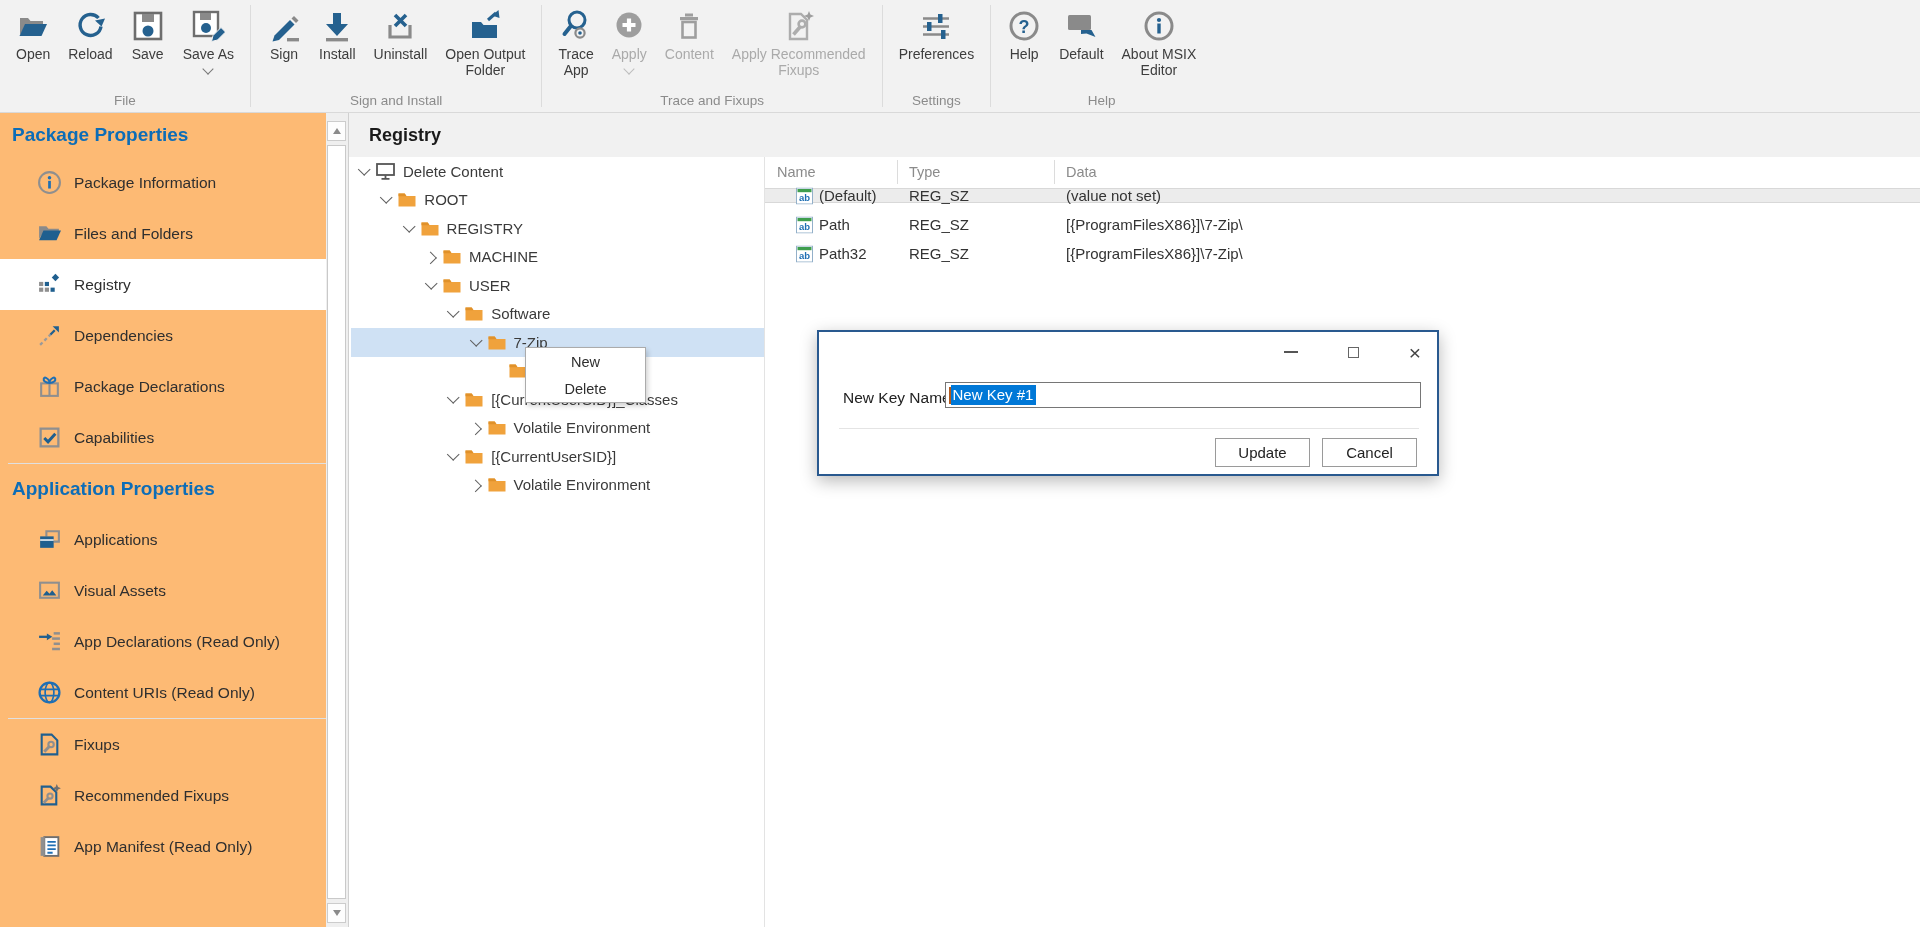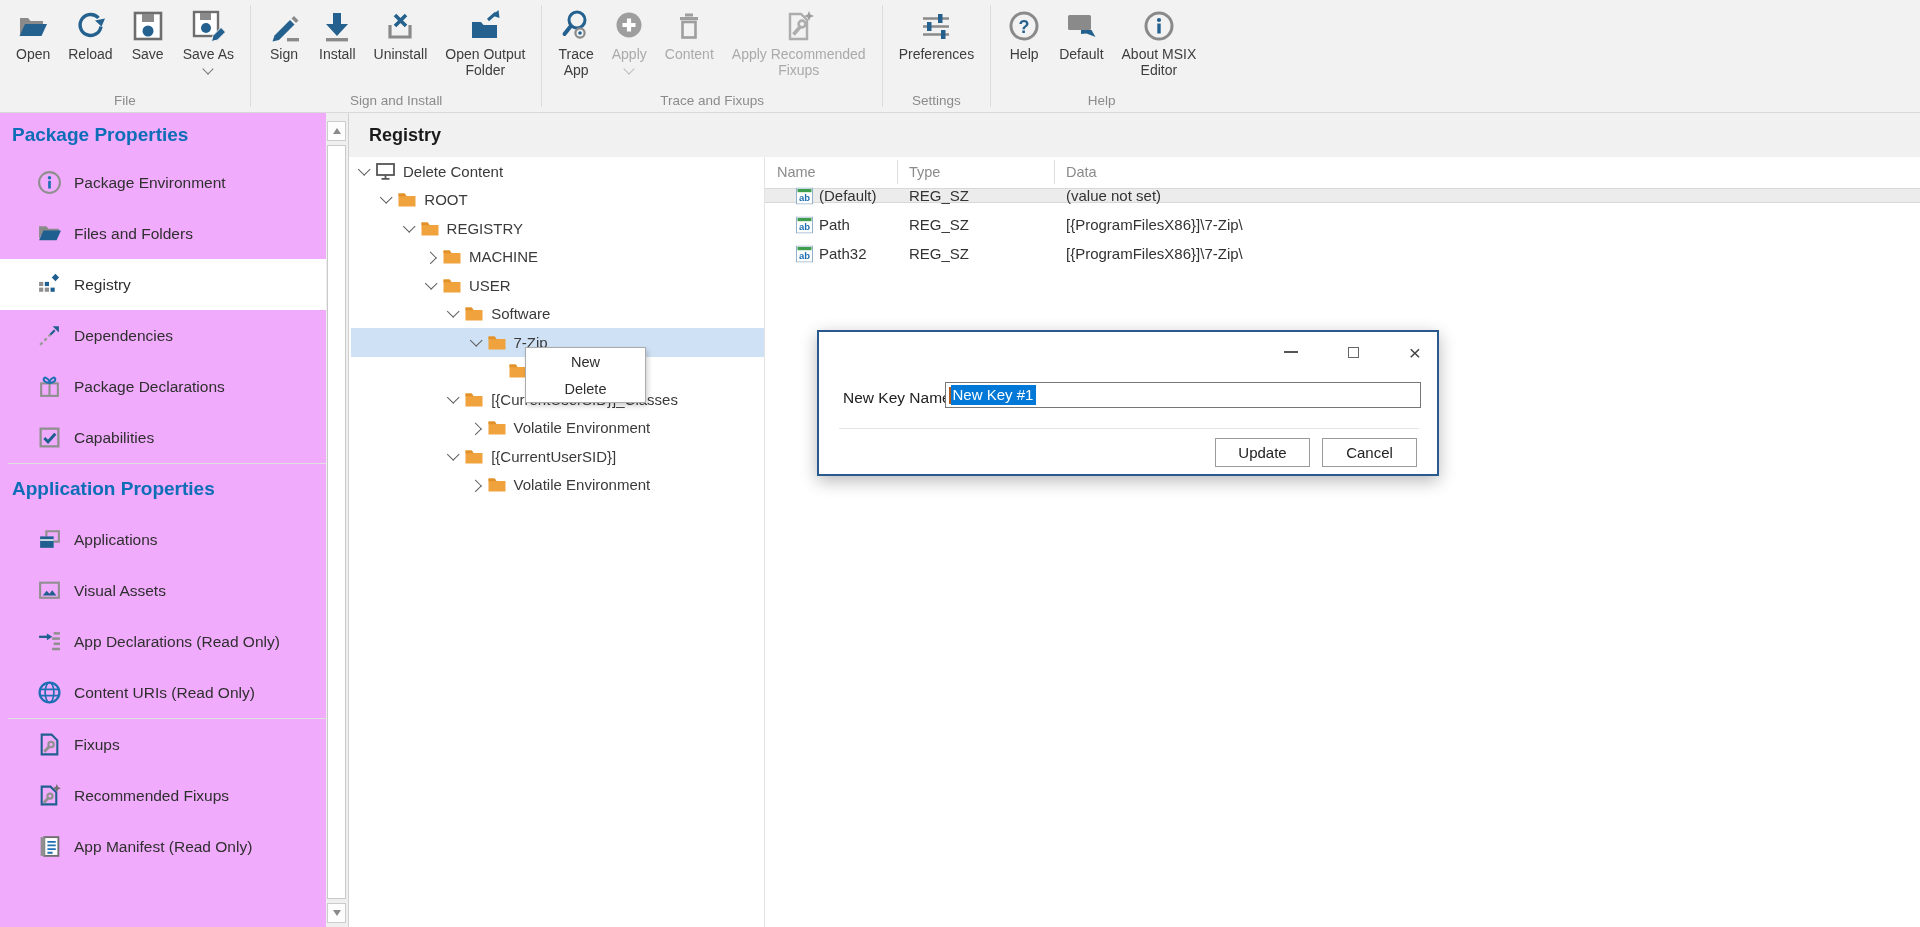--- a/index.html
+++ b/index.html
@@ -17,21 +17,21 @@
   .rbuttons{flex:1;display:flex;align-items:flex-start;justify-content:center;gap:2px;padding-top:6px}
   .rbtn{display:flex;flex-direction:column;align-items:center;padding:0 8px;cursor:default}
   .rbtn .ric{height:40px;display:flex;align-items:center;justify-content:center}
   .rbtn .rlbl{font-size:14px;line-height:16px;color:#3d3d3d;text-align:center;white-space:pre-line}
   .rbtn.disabled .rlbl{color:#aaaaaa}
   .ddchev{margin-top:3px;width:7px;height:7px;border-right:1.4px solid #787878;border-bottom:1.4px solid #787878;transform:rotate(45deg)}
   .rbtn.disabled .ddchev{border-color:#bdbdbd}
   .rglabel{height:20px;font-size:13.5px;color:#8b8b8b;text-align:center;line-height:18px}
   .rsep{width:1px;background:#dcdcdc;margin:5px 0;align-self:stretch}
   
-  #sidebar{position:absolute;left:0;top:113px;width:326px;bottom:0;background:#f0abfc;overflow:hidden}
+  #sidebar{position:absolute;left:0;top:113px;width:326px;bottom:0;background:#fdba74;overflow:hidden}
   .sb-header{height:44px;display:flex;align-items:center;padding-left:12px;
     font-size:19px;font-weight:bold;color:#0d6db7}
   .sb-header.h2{height:50px}
   .sb-divider{height:1px;background:#e0e0e0;margin:0 0 0 8px}
   .sb-item{height:51px;display:flex;align-items:center;cursor:default}
   .sb-item.sel{background:#ffffff}
   .sb-item .sic{width:26px;height:26px;margin-left:36px;display:flex;align-items:center;justify-content:center;flex:none}
   .sb-item .slbl{margin-left:12px;font-size:15.5px;color:#2f2f2f;white-space:nowrap}
   
   #sb-scroll{position:absolute;left:326px;top:113px;width:22px;bottom:0;background:#efefef}
@@ -292,21 +292,21 @@
 <nav id="sidebar">
     <div class="sb-header">Package Properties</div>
     <div class="sb-item">
       <span class="sic">
         <svg width="25" height="25" viewBox="0 0 24 24">
           <circle cx="12" cy="12" r="10" fill="none" stroke="#8f8f8f" stroke-width="2"></circle>
           <circle cx="12" cy="7.4" r="1.7" fill="#1f6fb4"></circle>
           <rect x="10.7" y="10.4" width="2.6" height="7.4" fill="#1f6fb4"></rect>
         </svg>
       </span>
-      <span class="slbl">Package Environment</span>
+      <span class="slbl">Package Information</span>
     </div>
     <div class="sb-item">
       <span class="sic">
         <svg width="25" height="25" viewBox="0 0 24 24">
           <path fill="#8a8a8a" d="M2 17V5h7l2 2.5h10V11H6z"></path>
           <path fill="#1f5f8f" d="M2 18.5L6.2 9H23l-4.2 9.5z"></path>
         </svg>
       </span>
       <span class="slbl">Files and Folders</span>
     </div>

